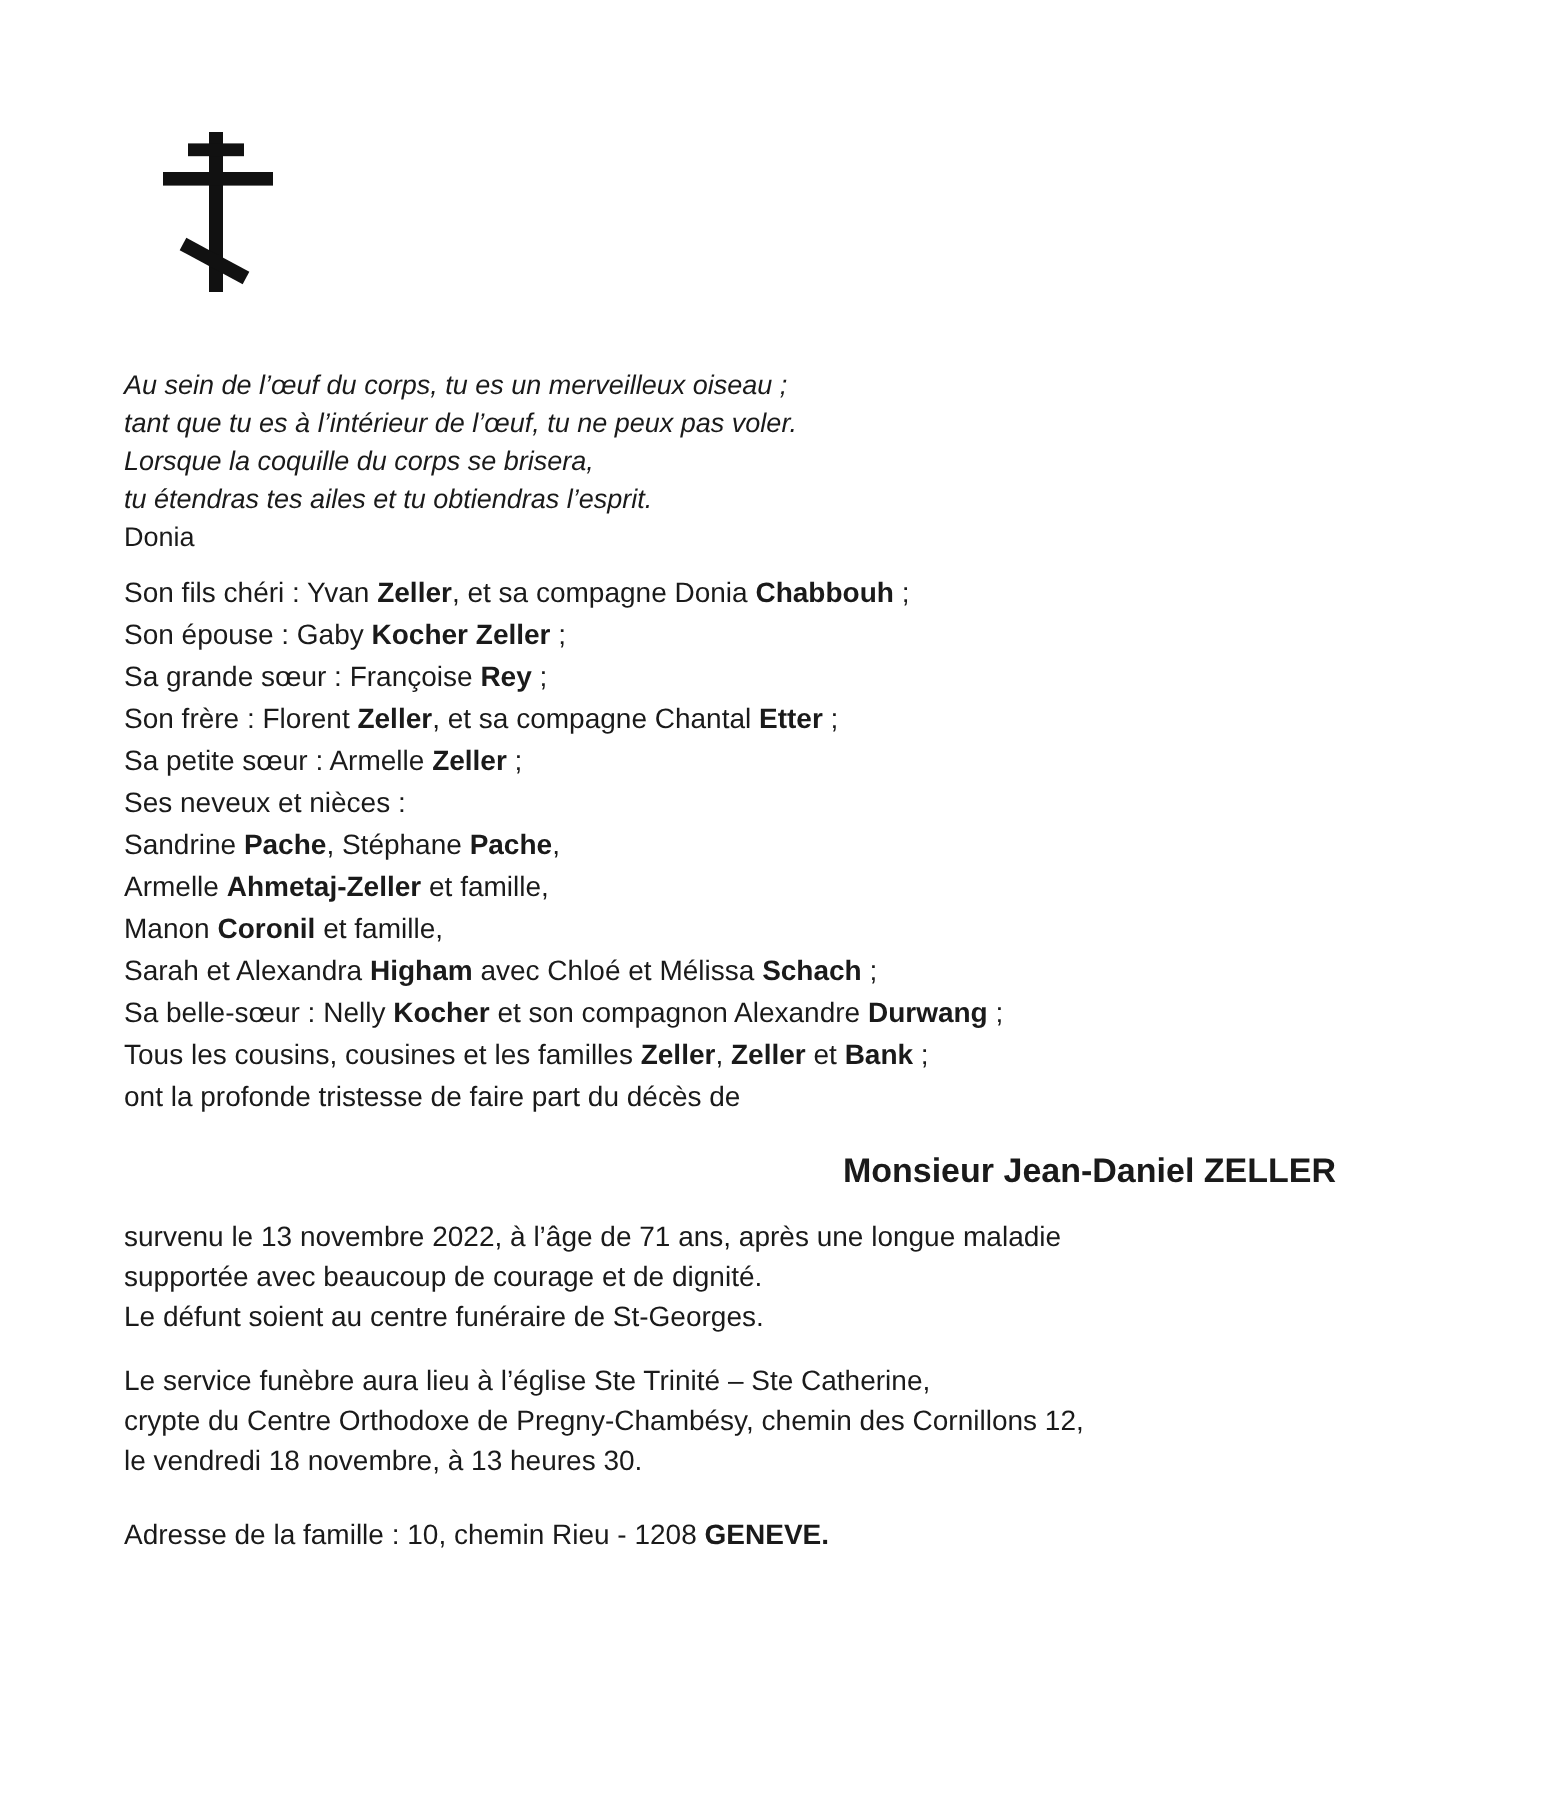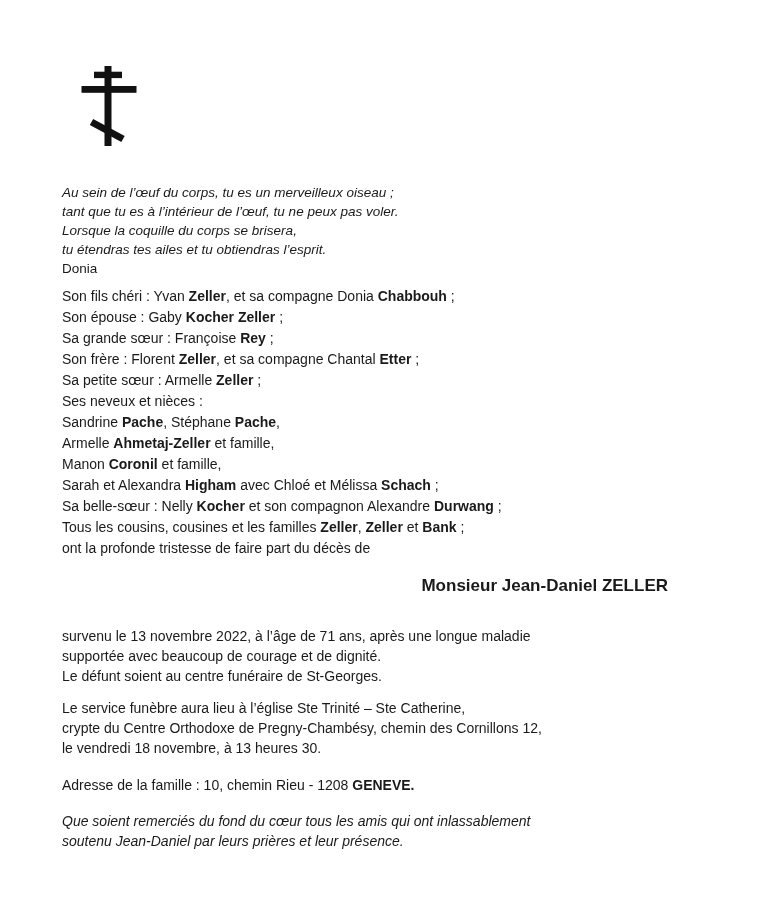--- a/index.html
+++ b/index.html
@@ -27,21 +27,21 @@
 
   .title {
     margin-top: 16px;
     text-align: right;
     font-weight: bold;
     font-size: 17px;
     line-height: 22px;
   }
 
   .para { font-size: 14px; line-height: 20px; }
-  .para.details { margin-top: 29px; }
+  .para.details { margin-top: 11px; }
   .para.service { margin-top: 12px; }
   .para.address { margin-top: 17px; }
   .para.closing { margin-top: 16px; font-style: italic; }
 </style>
 </head>
 <body>
 
 <div class="page">
 
   <div class="cross">
@@ -92,19 +92,15 @@
     <div class="para service">
         <div>Le service funèbre aura lieu à l’église Ste Trinité – Ste Catherine,</div>
         <div>crypte du Centre Orthodoxe de Pregny-Chambésy, chemin des Cornillons 12,</div>
         <div>le vendredi 18 novembre, à 13 heures 30.</div>
       </div>
 
     <div class="para address">
         <div><span>Adresse de la famille : 10, chemin Rieu - 1208 </span><span class="b">GENEVE.</span></div>
       </div>
 
-    <div class="para closing">
-        <div>Que soient remerciés du fond du cœur tous les amis qui ont inlassablement</div>
-        <div>soutenu Jean-Daniel par leurs prières et leur présence.</div>
-      </div>
 
   </div>
 </div>
 
 </body></html>

